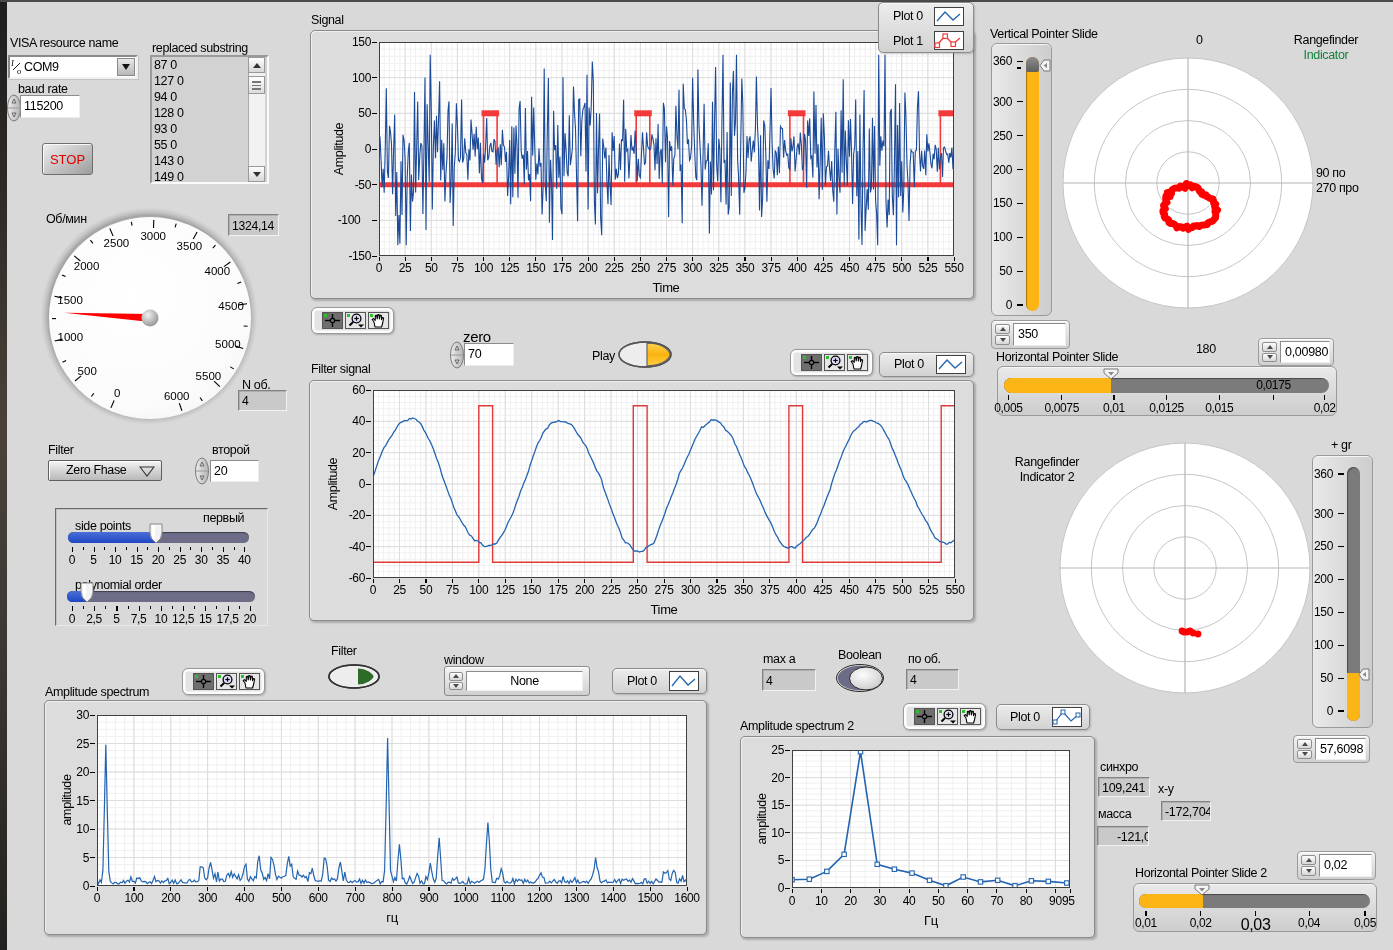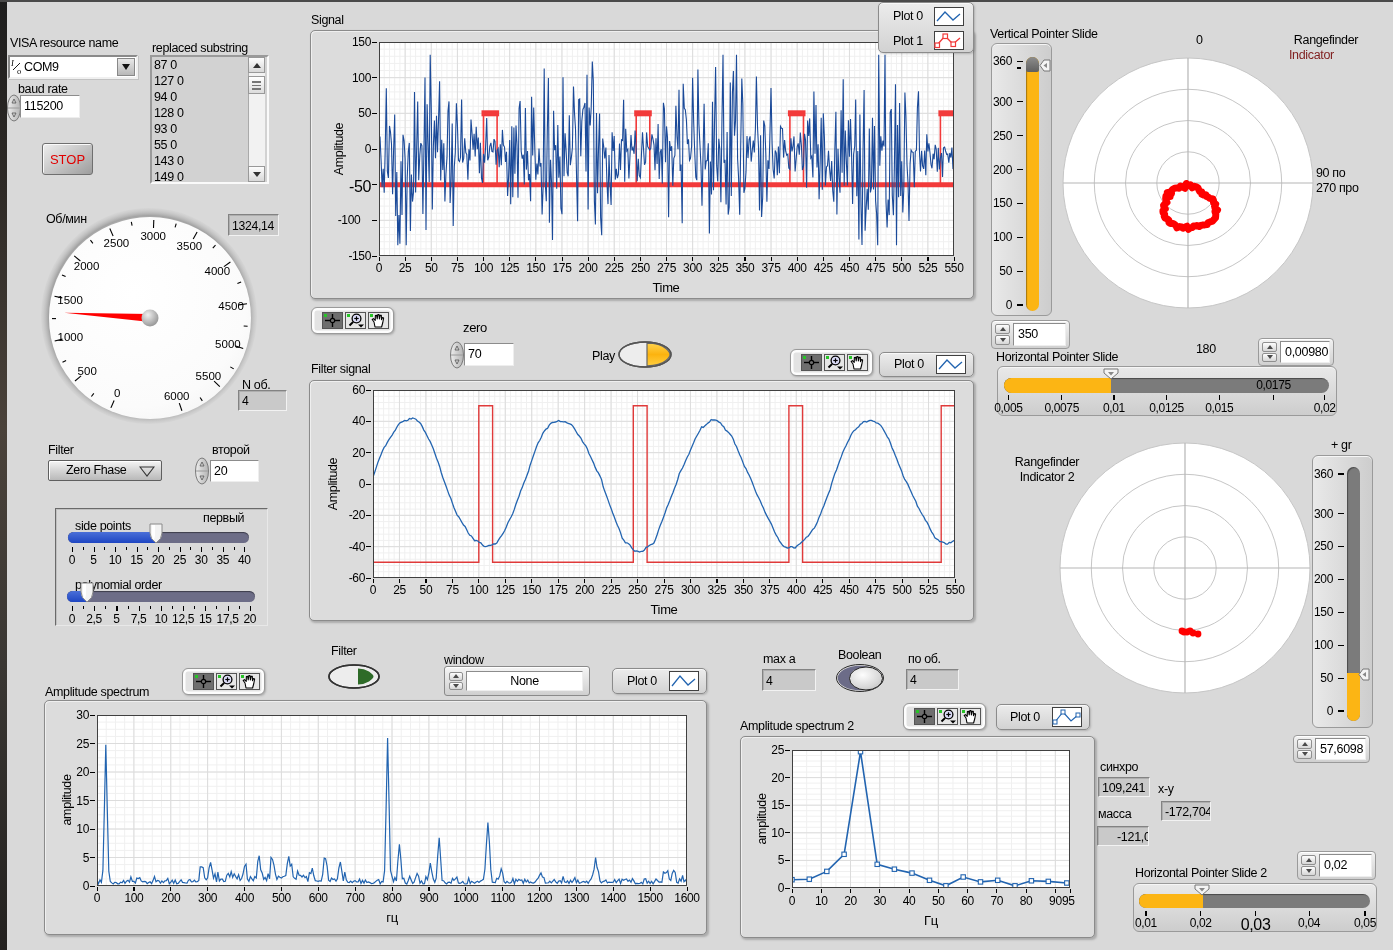--- a/index.html
+++ b/index.html
@@ -425,21 +425,21 @@
     <rect x="0.5" y="0.5" width="574" height="213" fill="none" stroke="#404040" stroke-width="1"></rect>
   </svg>
 <div class="lb" style="left:327px;top:35.0px;width:44px;text-align:right;font-size:12px">150</div>
 <div class="abs" style="left:372px;top:41.5px;width:5px;height:1.2px;background:#000"></div>
 <div class="lb" style="left:327px;top:70.7px;width:44px;text-align:right;font-size:12px">100</div>
 <div class="abs" style="left:372px;top:77.2px;width:5px;height:1.2px;background:#000"></div>
 <div class="lb" style="left:327px;top:106.3px;width:44px;text-align:right;font-size:12px">50</div>
 <div class="abs" style="left:372px;top:112.8px;width:5px;height:1.2px;background:#000"></div>
 <div class="lb" style="left:327px;top:142.0px;width:44px;text-align:right;font-size:12px">0</div>
 <div class="abs" style="left:372px;top:148.5px;width:5px;height:1.2px;background:#000"></div>
-<div class="lb" style="left:327px;top:177.7px;width:44px;text-align:right;font-size:16px">-50</div>
+<div class="lb" style="left:327px;top:177.7px;width:44px;text-align:right;font-size:12px">-50</div>
 <div class="abs" style="left:372px;top:184.2px;width:5px;height:1.2px;background:#000"></div>
 <div class="lb" style="left:327px;top:213.3px;width:44px;text-align:center;font-size:12px">-100</div>
 <div class="abs" style="left:372px;top:219.8px;width:5px;height:1.2px;background:#000"></div>
 <div class="lb" style="left:327px;top:249.0px;width:44px;text-align:right;font-size:12px">-150</div>
 <div class="abs" style="left:372px;top:255.5px;width:5px;height:1.2px;background:#000"></div>
 <div class="lb" style="left:359.0px;top:261px;width:40px;text-align:center;font-size:12px">0</div>
 <div class="abs" style="left:378.5px;top:257px;width:1.2px;height:4px;background:#000"></div>
 <div class="lb" style="left:385.1px;top:261px;width:40px;text-align:center;font-size:12px">25</div>
 <div class="abs" style="left:404.6px;top:257px;width:1.2px;height:4px;background:#000"></div>
 <div class="lb" style="left:411.3px;top:261px;width:40px;text-align:center;font-size:12px">50</div>
@@ -516,21 +516,21 @@
     <line x1="11.5" y1="4.3" x2="11.5" y2="8.7" stroke="#000" stroke-width="1.2"></line>
     <line x1="8.2" y1="9.9" x2="4.5" y2="13.5" stroke="#000" stroke-width="2"></line>
     <polygon points="13,12.5 19,12.5 16,15.5" fill="#000"></polygon>
     <rect x="2" y="2" width="3" height="3" fill="#27c427"></rect>
   </svg>
 <svg class="abs" style="left:368px;top:312px" width="21" height="17">
     <rect x="0.5" y="0.5" width="20" height="16" fill="#e6e6e6" stroke="#555"></rect>
     <path d="M7 15 L6 10 L4.2 7.5 L5.5 6.6 L7.2 8.4 L7.4 3.5 L8.6 3.3 L9.2 7 L9.8 2.6 L11 2.6 L11.4 7 L12.2 3.2 L13.3 3.4 L13.5 7.6 L14.6 5.6 L15.6 6.1 L14.8 10.5 L13.6 15 Z" fill="#fff" stroke="#000" stroke-width="1.1" stroke-linejoin="round"></path>
     <rect x="2" y="2" width="3" height="3" fill="#27c427"></rect>
   </svg>
-<div class="lb" style="left:463px;top:320px;font-size:13px;text-align:left;color:#000">zero</div>
+<div class="lb" style="left:463px;top:328px;font-size:15px;text-align:left;color:#000">zero</div>
 <svg class="abs" style="left:450px;top:341px" width="14" height="28">
     <ellipse cx="7" cy="14" rx="6.5" ry="13" fill="url(#ovg)" stroke="#7a7a7a" stroke-width="1"></ellipse>
     <line x1="1" y1="14" x2="13" y2="14" stroke="#9a9a9a" stroke-width="1"></line>
     <path d="M5 9 L9 9 L7 5 Z" fill="none" stroke="#555" stroke-width="0.8"></path>
     <path d="M5 19 L9 19 L7 23 Z" fill="none" stroke="#555" stroke-width="0.8"></path>
   </svg>
 <div class="wbox" style="left:464px;top:343px;width:50px;height:23px;font-size:12.5px;padding-left:3px;line-height:21px;text-align:left">70</div>
 <div class="lb" style="left:592px;top:349px;font-size:12.5px;text-align:left;color:#000">Play</div>
 <svg class="abs" style="left:617px;top:341px" width="60" height="30">
     <defs>
@@ -1280,21 +1280,21 @@
     <circle cx="0" cy="0" r="31.2" fill="none" stroke="#c6c6c6" stroke-width="1"></circle>
     <circle cx="0" cy="0" r="62.5" fill="none" stroke="#c6c6c6" stroke-width="1"></circle>
     <circle cx="0" cy="0" r="93.7" fill="none" stroke="#c6c6c6" stroke-width="1"></circle>
     <circle cx="0" cy="0" r="125" fill="none" stroke="#c6c6c6" stroke-width="1"></circle>
     <line x1="-125" y1="0" x2="125" y2="0" stroke="#b5b5b5" stroke-width="1.2"></line>
     <line x1="0" y1="-125" x2="0" y2="125" stroke="#b5b5b5" stroke-width="1.2"></line>
     <polygon points="26.9,25.0 29.5,27.0 27.0,28.7 27.8,30.8 27.7,32.9 27.5,34.9 25.9,36.5 24.6,38.1 22.1,38.9 20.0,39.8 19.2,41.6 16.8,41.9 14.5,42.1 12.7,42.5 11.2,43.5 8.8,42.6 7.2,43.1 5.5,43.0 4.1,44.6 2.3,44.9 0.5,46.3 -1.0,43.2 -2.8,43.9 -5.0,45.2 -6.5,44.0 -8.3,43.6 -11.1,44.9 -11.9,42.7 -13.2,41.5 -14.8,40.6 -17.6,40.6 -19.1,39.4 -19.1,37.2 -20.6,36.0 -23.0,35.0 -23.8,33.3 -23.3,31.2 -24.9,29.7 -25.1,27.8 -22.7,25.8 -24.0,24.1 -24.5,22.3 -23.0,20.7 -21.0,19.4 -22.1,17.3 -22.3,15.3 -22.1,13.3 -17.9,13.6 -20.6,9.5 -16.5,10.3 -16.6,7.6 -15.2,6.2 -13.4,5.2 -11.2,4.9 -8.8,5.2 -7.6,3.1 -5.3,3.9 -3.0,5.3 -1.7,0.5 0.5,2.5 2.5,1.8 4.2,4.8 6.4,3.3 8.3,3.9 10.0,4.8 10.9,7.0 11.8,8.8 13.7,9.0 13.8,11.3 15.4,11.9 18.0,11.8 18.5,13.5 20.5,14.2 21.8,15.4 25.0,16.0 25.6,17.8 25.5,19.7 27.7,21.2 26.5,23.2 27.5,25.0" fill="none" stroke="#ff0000" stroke-width="7" stroke-linejoin="round"></polygon>
   </svg>
 <div class="lb" style="left:1196px;top:33px;font-size:12.5px;text-align:left;color:#000">0</div>
 <div class="lb" style="left:1289px;top:33px;width:74px;font-size:12.5px;text-align:center;color:#000">Rangefinder</div>
-<div class="lb" style="left:1289px;top:48px;width:74px;font-size:12.5px;text-align:left;color:#7f1d1d">Indicator</div>
+<div class="lb" style="left:1289px;top:48px;width:74px;font-size:12.5px;text-align:center;color:#15803d">Indicator</div>
 <div class="lb" style="left:1316px;top:166px;font-size:12.5px;text-align:left;color:#000">90 по</div>
 <div class="lb" style="left:1316px;top:181px;font-size:12.5px;text-align:left;color:#000">270 про</div>
 <svg class="abs" style="left:1057px;top:440px" width="256" height="256" viewBox="-128 -128 256 256">
     <circle cx="0" cy="0" r="125" fill="#fff"></circle>
     <circle cx="0" cy="0" r="31.2" fill="none" stroke="#c6c6c6" stroke-width="1"></circle>
     <circle cx="0" cy="0" r="62.5" fill="none" stroke="#c6c6c6" stroke-width="1"></circle>
     <circle cx="0" cy="0" r="93.7" fill="none" stroke="#c6c6c6" stroke-width="1"></circle>
     <circle cx="0" cy="0" r="125" fill="none" stroke="#c6c6c6" stroke-width="1"></circle>
     <line x1="-125" y1="0" x2="125" y2="0" stroke="#b5b5b5" stroke-width="1.2"></line>
     <line x1="0" y1="-125" x2="0" y2="125" stroke="#b5b5b5" stroke-width="1.2"></line>

